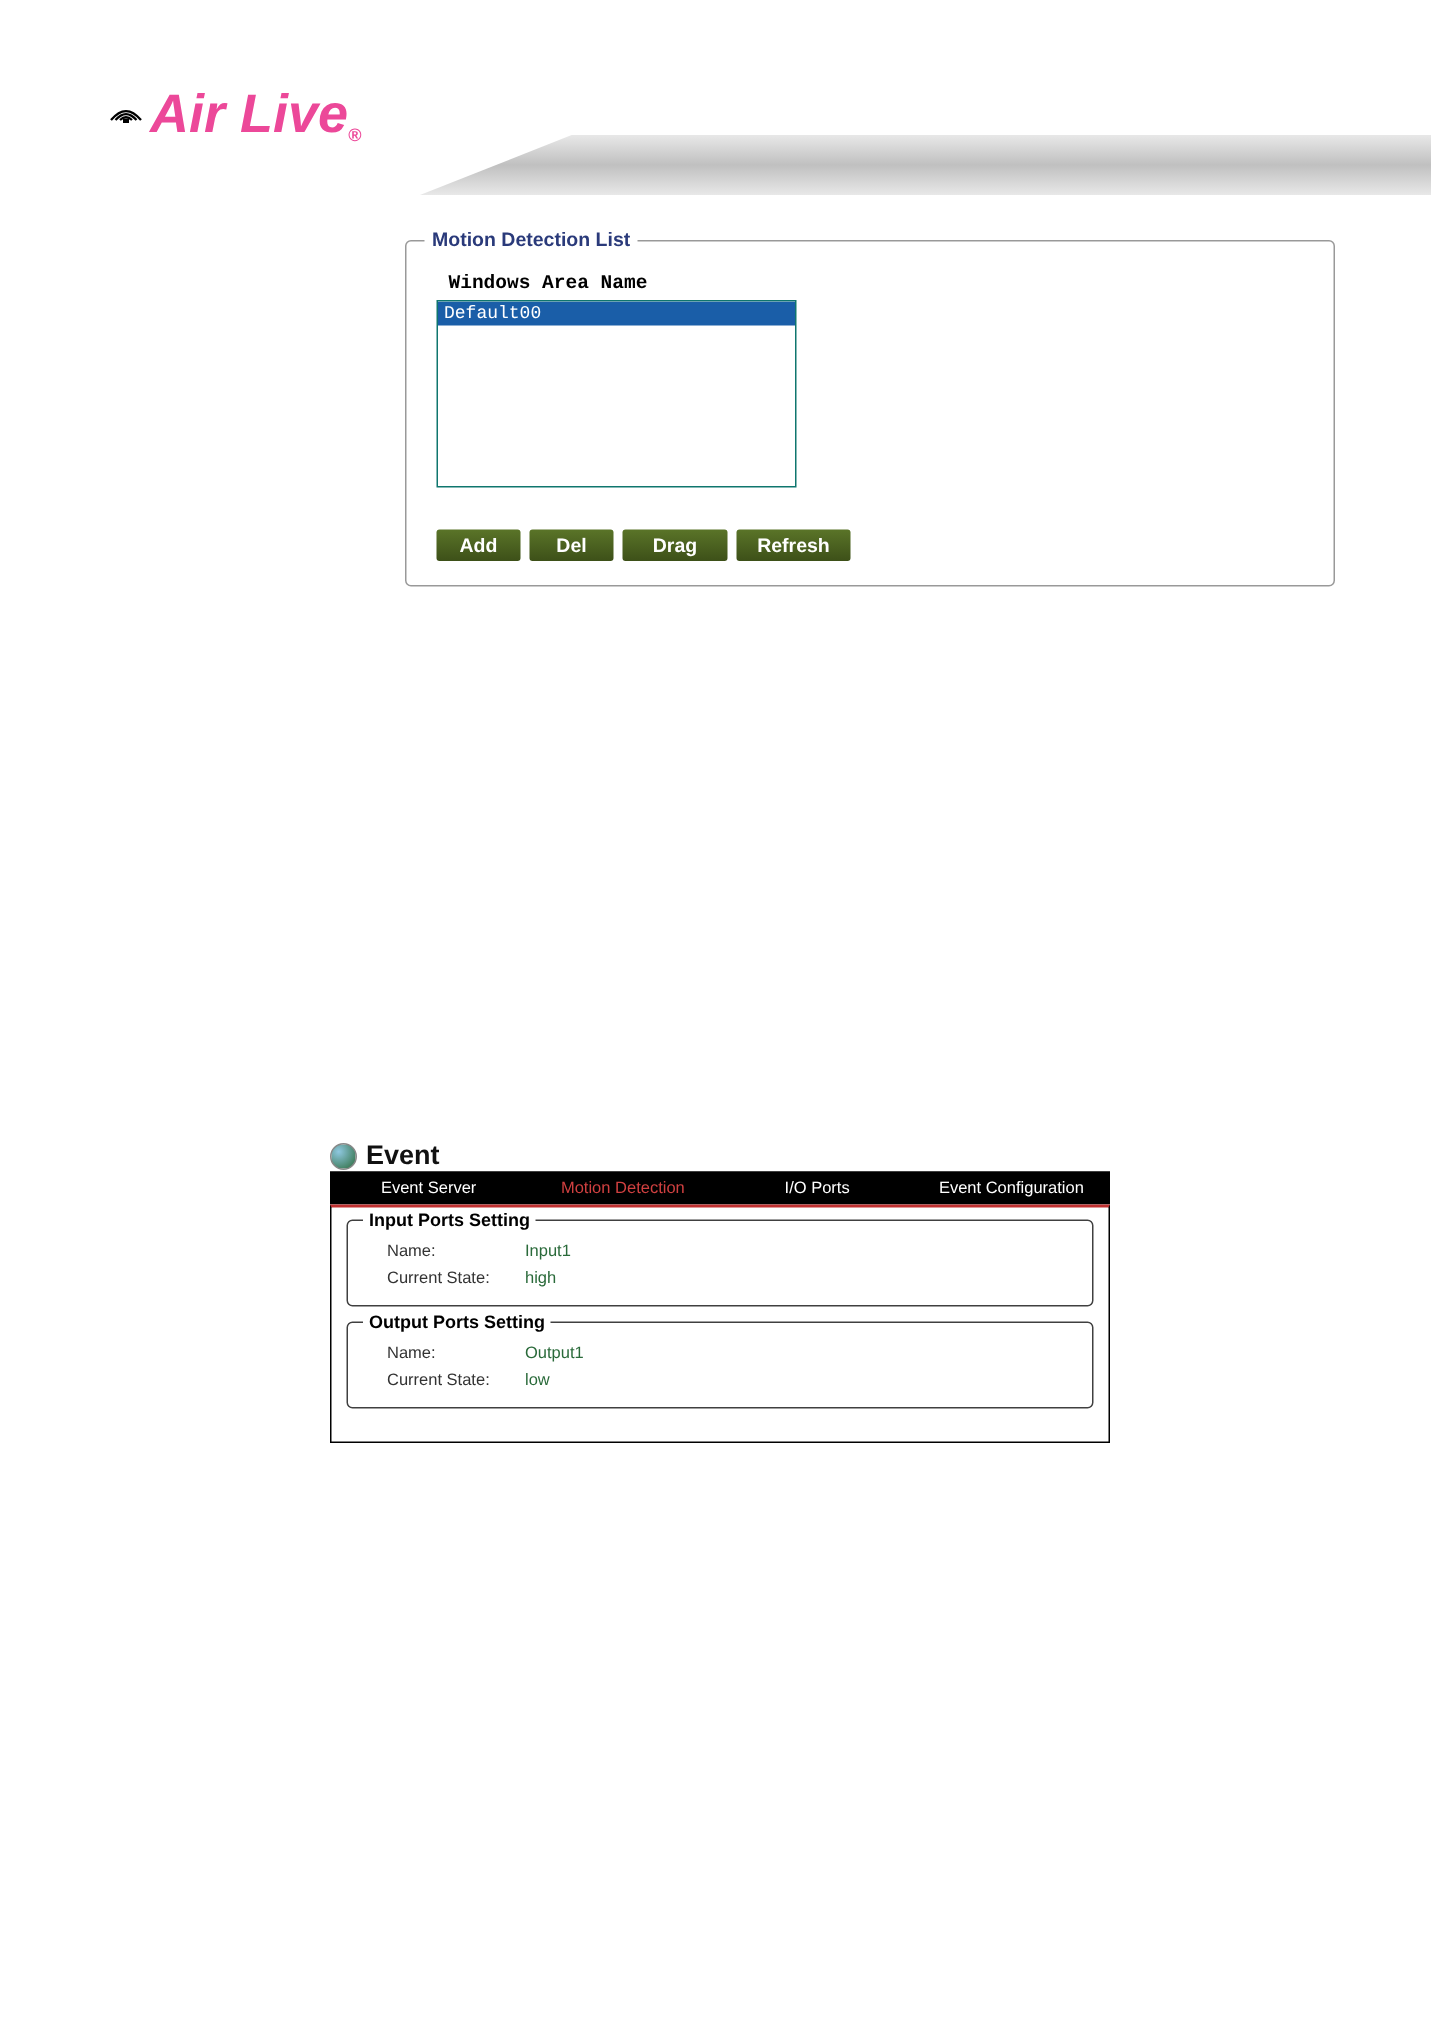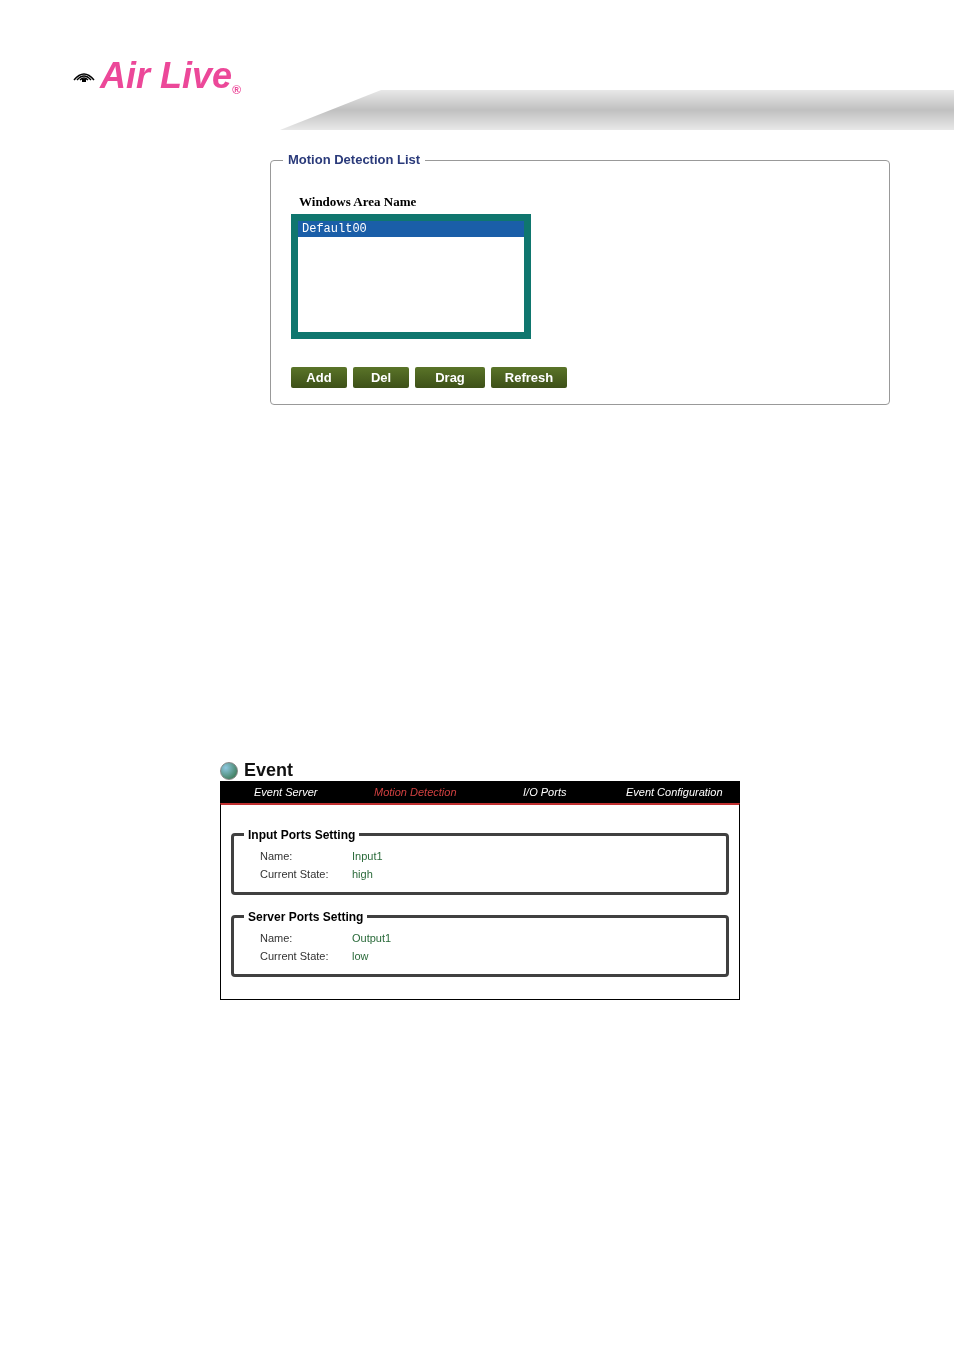--- a/index.html
+++ b/index.html
@@ -57,28 +57,28 @@
       left: 12px;
       background: #fff;
       padding: 0 5px;
       font-size: 13px;
       font-weight: bold;
       color: #2a3a7a;
     }
     .windows-label {
       font-size: 13px;
       font-weight: bold;
-      font-family: Liberation Serif, serif;
-      margin: 25px 0 4px 18px;
+      font-family: Liberation Mono, monospace;
+      margin: 12px 0 4px 18px;
     }
     .listbox {
       margin-left: 10px;
       width: 240px;
       height: 125px;
-      border: 7px solid #0f766e;
+      border: 1px solid #0f766e;
       background: #fff;
       overflow: hidden;
     }
     .list-item-selected {
       background: #1a5ea8;
       color: #fff;
       font-family: 'Courier New', monospace;
       font-size: 12px;
       padding: 1px 4px;
     }
@@ -130,44 +130,42 @@
     }
     .event-title {
       font-size: 18px;
       font-weight: bold;
       color: #111;
     }
     .tabs {
       display: flex;
       background: #000;
       border: 1px solid #000;
-      font-style: italic;
     }
     .tab {
       flex: 1;
       color: #fff;
       font-size: 11px;
       padding: 4px 6px;
       text-align: center;
       cursor: pointer;
     }
     .tab.red { color: #d04040; }
     .tab-content {
       border: 1px solid #000;
       border-top: 2px solid #c03030;
       background: #fff;
       padding: 8px 10px 12px 10px;
     }
     .ports-fieldset {
-      border: 3px solid #404040;
+      border: 1px solid #404040;
       border-radius: 4px;
       padding: 8px 12px 10px 12px;
       margin-bottom: 10px;
       position: relative;
-      margin-top: 20px;
     }
     .ports-fieldset .fs-title {
       position: absolute;
       top: -8px;
       left: 10px;
       background: #fff;
       padding: 0 4px;
       font-size: 12px;
       font-weight: bold;
       color: #000;
@@ -232,21 +230,21 @@
       <div class="field-row">
         <div class="field-label">Name:</div>
         <div class="field-value">Input1</div>
       </div>
       <div class="field-row">
         <div class="field-label">Current State:</div>
         <div class="field-value">high</div>
       </div>
     </div>
     <div class="ports-fieldset">
-      <div class="fs-title">Server Ports Setting</div>
+      <div class="fs-title">Output Ports Setting</div>
       <div class="field-row">
         <div class="field-label">Name:</div>
         <div class="field-value">Output1</div>
       </div>
       <div class="field-row">
         <div class="field-label">Current State:</div>
         <div class="field-value">low</div>
       </div>
     </div>
   </div>

